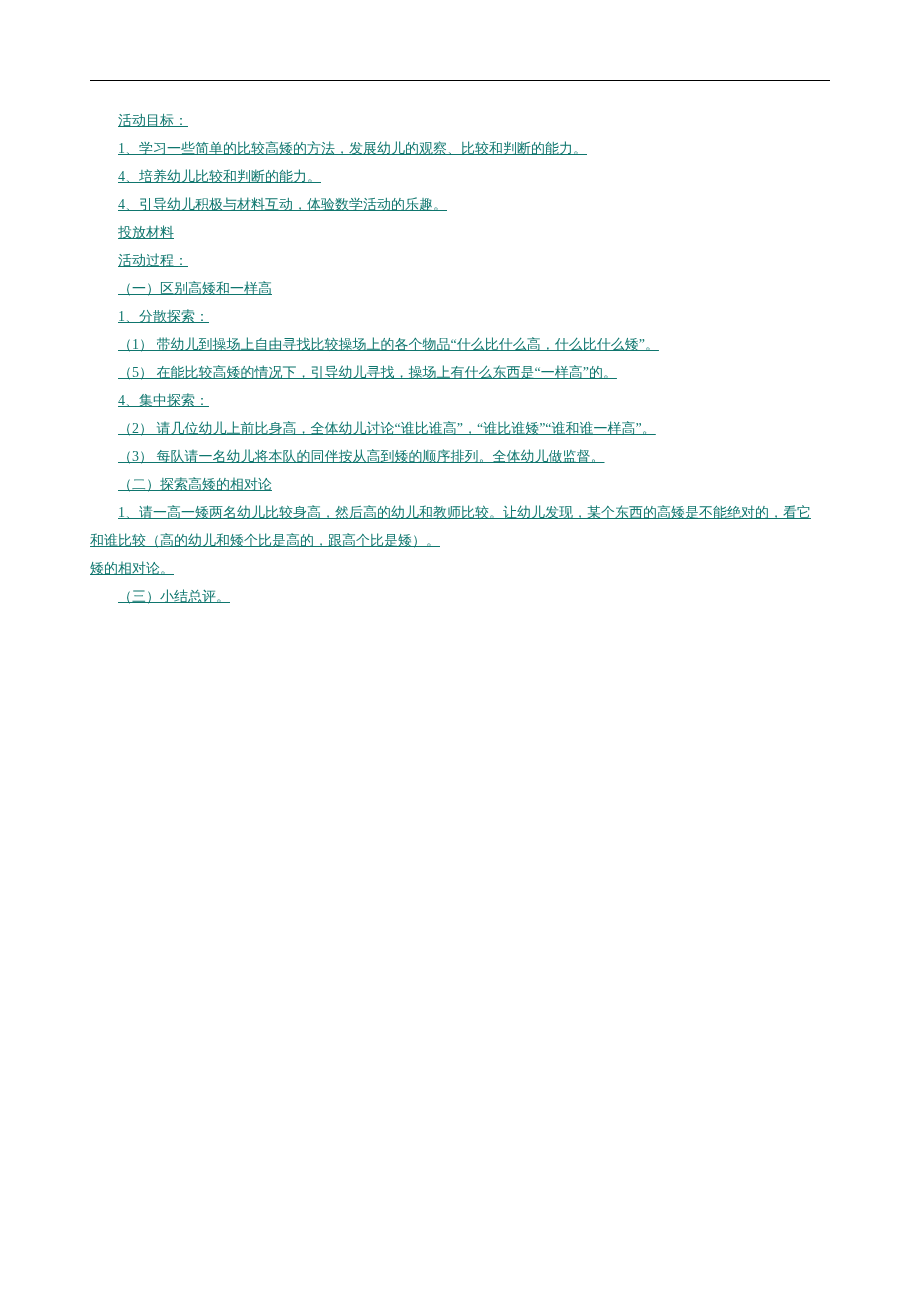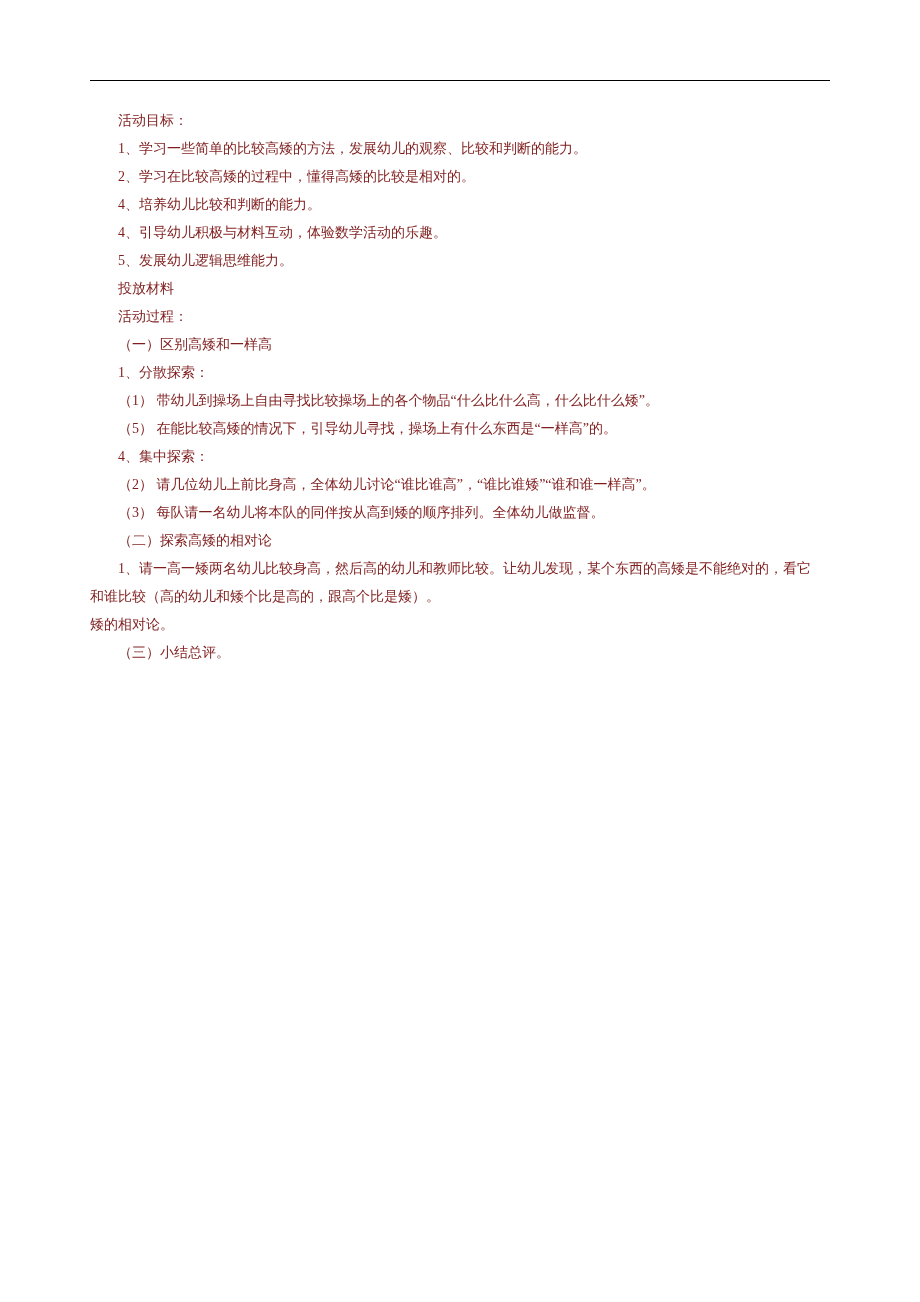--- a/index.html
+++ b/index.html
@@ -12,40 +12,39 @@
     .page {
       padding: 80px 90px 60px 90px;
     }
     .rule {
       border-bottom: 1.5px solid #000;
       margin-bottom: 26px;
     }
     .line {
       font-size: 14px;
       line-height: 2.0;
-      color: #7f1d1d;
+      color: #0f766e;
       text-align: justify;
       text-indent: 2em;
+      text-decoration: underline;
     }
     .line.no-indent {
       text-indent: 0;
     }
   </style>
 </head>
 <body>
 
 <div class="page">
   <div class="rule"></div>
 
   <div class="line">活动目标：</div>
   <div class="line">1、学习一些简单的比较高矮的方法，发展幼儿的观察、比较和判断的能力。</div>
-  <div class="line">2、学习在比较高矮的过程中，懂得高矮的比较是相对的。</div>
   <div class="line">4、培养幼儿比较和判断的能力。</div>
   <div class="line">4、引导幼儿积极与材料互动，体验数学活动的乐趣。</div>
-  <div class="line">5、发展幼儿逻辑思维能力。</div>
 
   <div class="line">投放材料</div>
 
   <div class="line">活动过程：</div>
   <div class="line">（一）区别高矮和一样高</div>
   <div class="line">1、分散探索：</div>
   <div class="line">（1） 带幼儿到操场上自由寻找比较操场上的各个物品“什么比什么高，什么比什么矮”。</div>
   <div class="line">（5） 在能比较高矮的情况下，引导幼儿寻找，操场上有什么东西是“一样高”的。</div>
   <div class="line">4、集中探索：</div>
   <div class="line">（2） 请几位幼儿上前比身高，全体幼儿讨论“谁比谁高”，“谁比谁矮”“谁和谁一样高”。</div>

